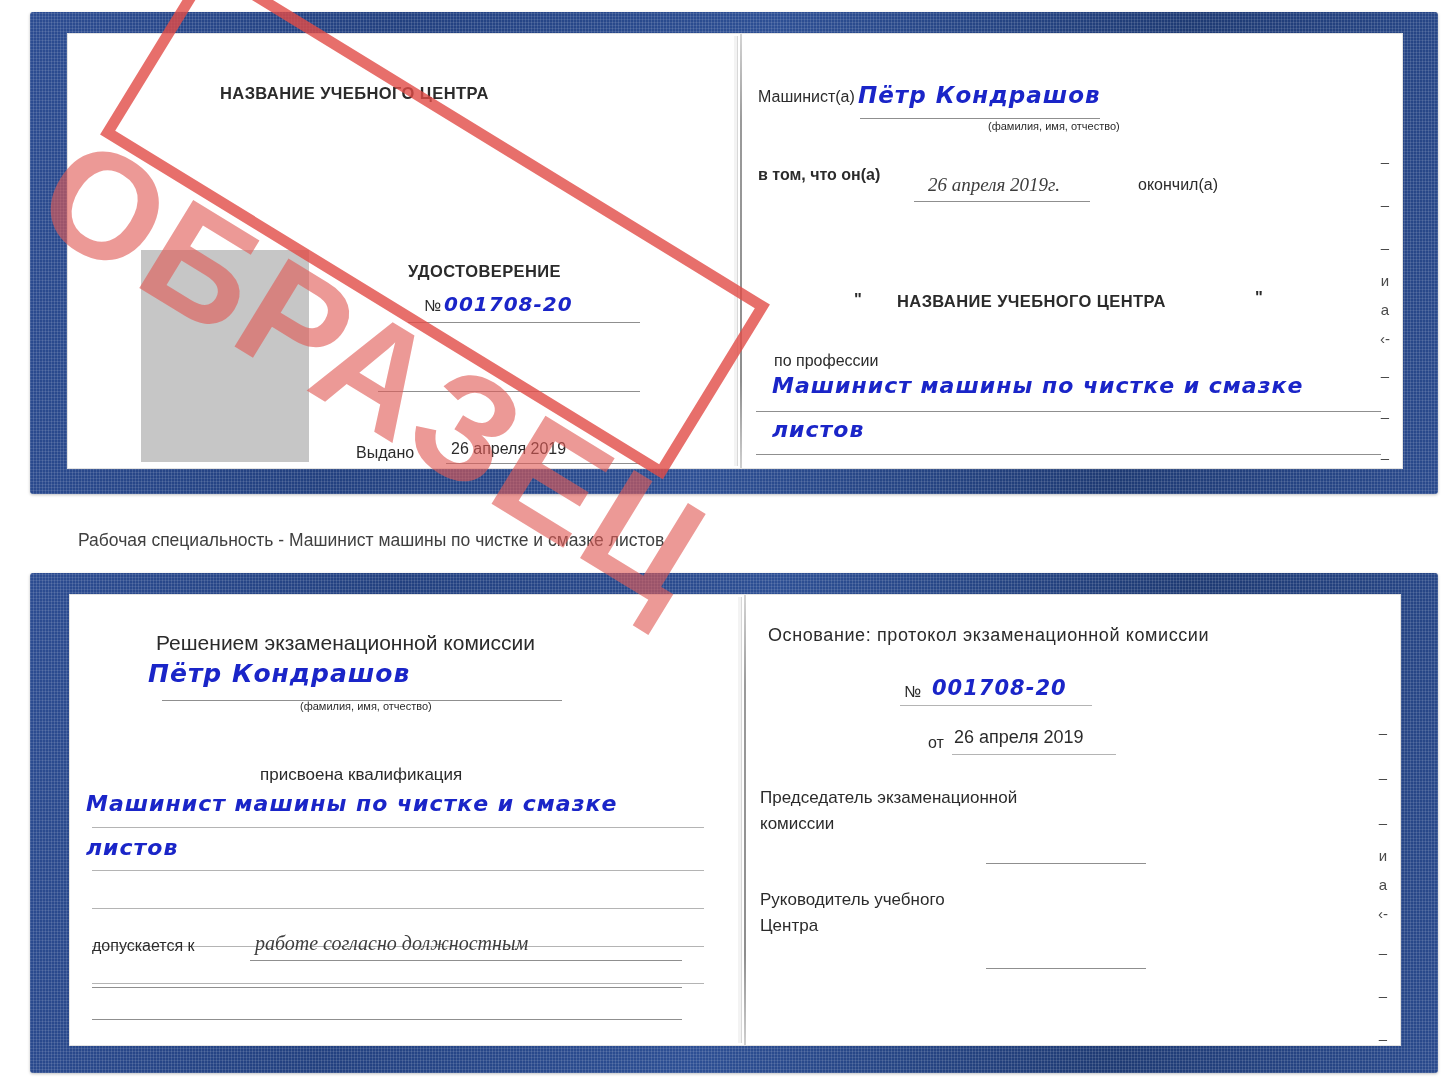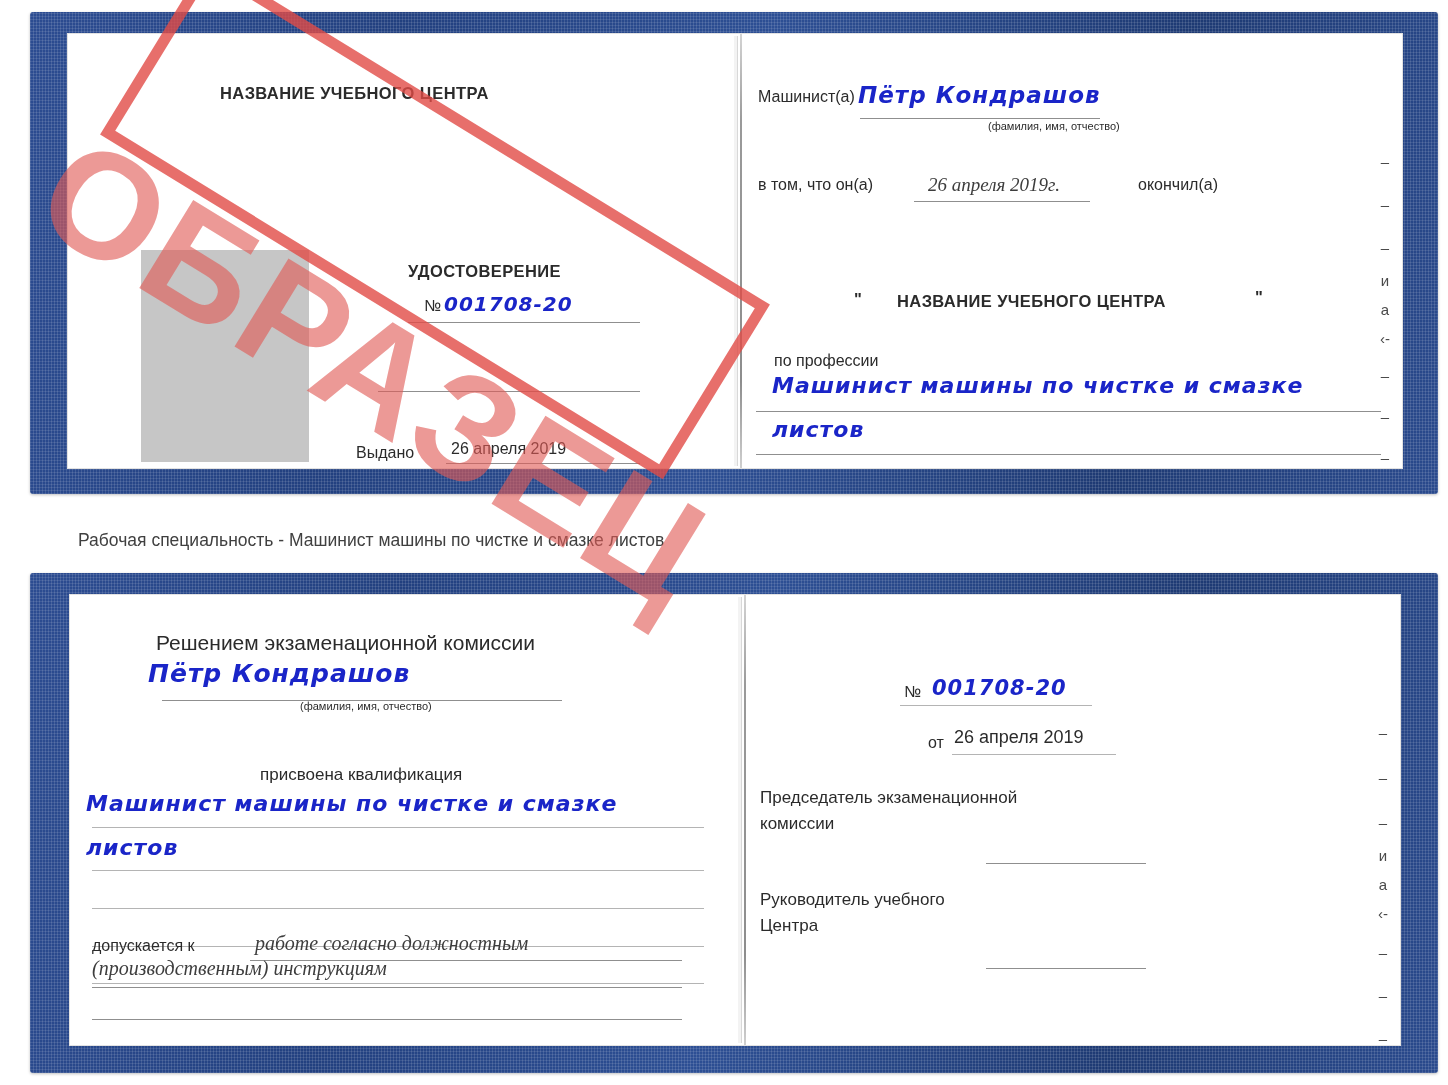--- a/index.html
+++ b/index.html
@@ -138,21 +138,21 @@
 
     </div>
 
     <div class="page right">
 
       <span class="t body" style="left:16px; top:54px;">Машинист(а)</span>
       <span class="t hand" style="left:116px; top:48px; font-size:23px;">Пётр Кондрашов</span>
       <div class="rule" style="left:118px; top:84px; width:240px;"></div>
       <span class="t body-sm" style="left:246px; top:86px;">(фамилия, имя, отчество)</span>
 
-      <span class="t body" style="left:16px; top:142px;">в том, что он(а)</span>
+      <span class="t body" style="left:16px; top:132px;font-weight:bold;">в том, что он(а)</span>
       <span class="t ital" style="left:174px; top:140px; font-size:19px;margin-left:12px;">26 апреля 2019г.</span>
       <div class="rule" style="left:172px; top:167px; width:176px;"></div>
       <span class="t body" style="left:396px; top:142px;">окончил(а)</span>
 
       <span class="t caps" style="left:112px; top:256px;">"</span>
       <span class="t caps" style="left:155px; top:258px;">НАЗВАНИЕ УЧЕБНОГО ЦЕНТРА</span>
       <span class="t caps" style="left:513px; top:254px;">"</span>
 
       <span class="t body" style="left:32px; top:318px;">по профессии</span>
       <span class="t hand" style="left:30px; top:339px; font-size:22px;">Машинист машины по чистке и смазке</span>
@@ -202,27 +202,27 @@
       <span class="t hand" style="left:16px; top:240px; font-size:22px;">листов</span>
       <div class="rule light" style="left:22px; top:275px; width:612px;"></div>
 
       <div class="rule light" style="left:22px; top:313px; width:612px;"></div>
       <div class="rule light" style="left:22px; top:351px; width:612px;"></div>
       <div class="rule light" style="left:22px; top:388px; width:612px;"></div>
 
       <span class="t body" style="left:22px; top:341px; top:342px; font-size:16px; top:342px;">допускается к</span>
       <span class="t ital" style="left:185px; top:337px; font-size:20px;">работе согласно должностным</span>
       <div class="rule" style="left:180px; top:365px; width:432px;"></div>
-      <span class="t ital" style="left:22px; top:362px; font-size:20px;">(производственным) инструкциям</span>
       <div class="rule" style="left:22px; top:392px; width:590px;"></div>
       <div class="rule" style="left:22px; top:424px; width:590px;"></div>
     </div>
 
     <div class="page right" style="left:676px;">
 
+      <span class="t" style="left:22px; top:30px; font-size:18px; letter-spacing:.6px;">Основание: протокол экзаменационной комиссии</span>
 
       <span class="t body" style="left:158px; top:88px;">№</span>
       <span class="t hand" style="left:186px; top:81px; font-size:21px;">001708-20</span>
       <div class="rule light" style="left:154px; top:110px; width:192px;"></div>
 
       <span class="t body" style="left:182px; top:139px;">от</span>
       <span class="t body" style="left:208px; top:132px; font-size:18px;">26 апреля 2019</span>
       <div class="rule light" style="left:206px; top:159px; width:164px;"></div>
 
       <span class="t body" style="left:14px; top:193px; font-size:17px;">Председатель экзаменационной</span>

